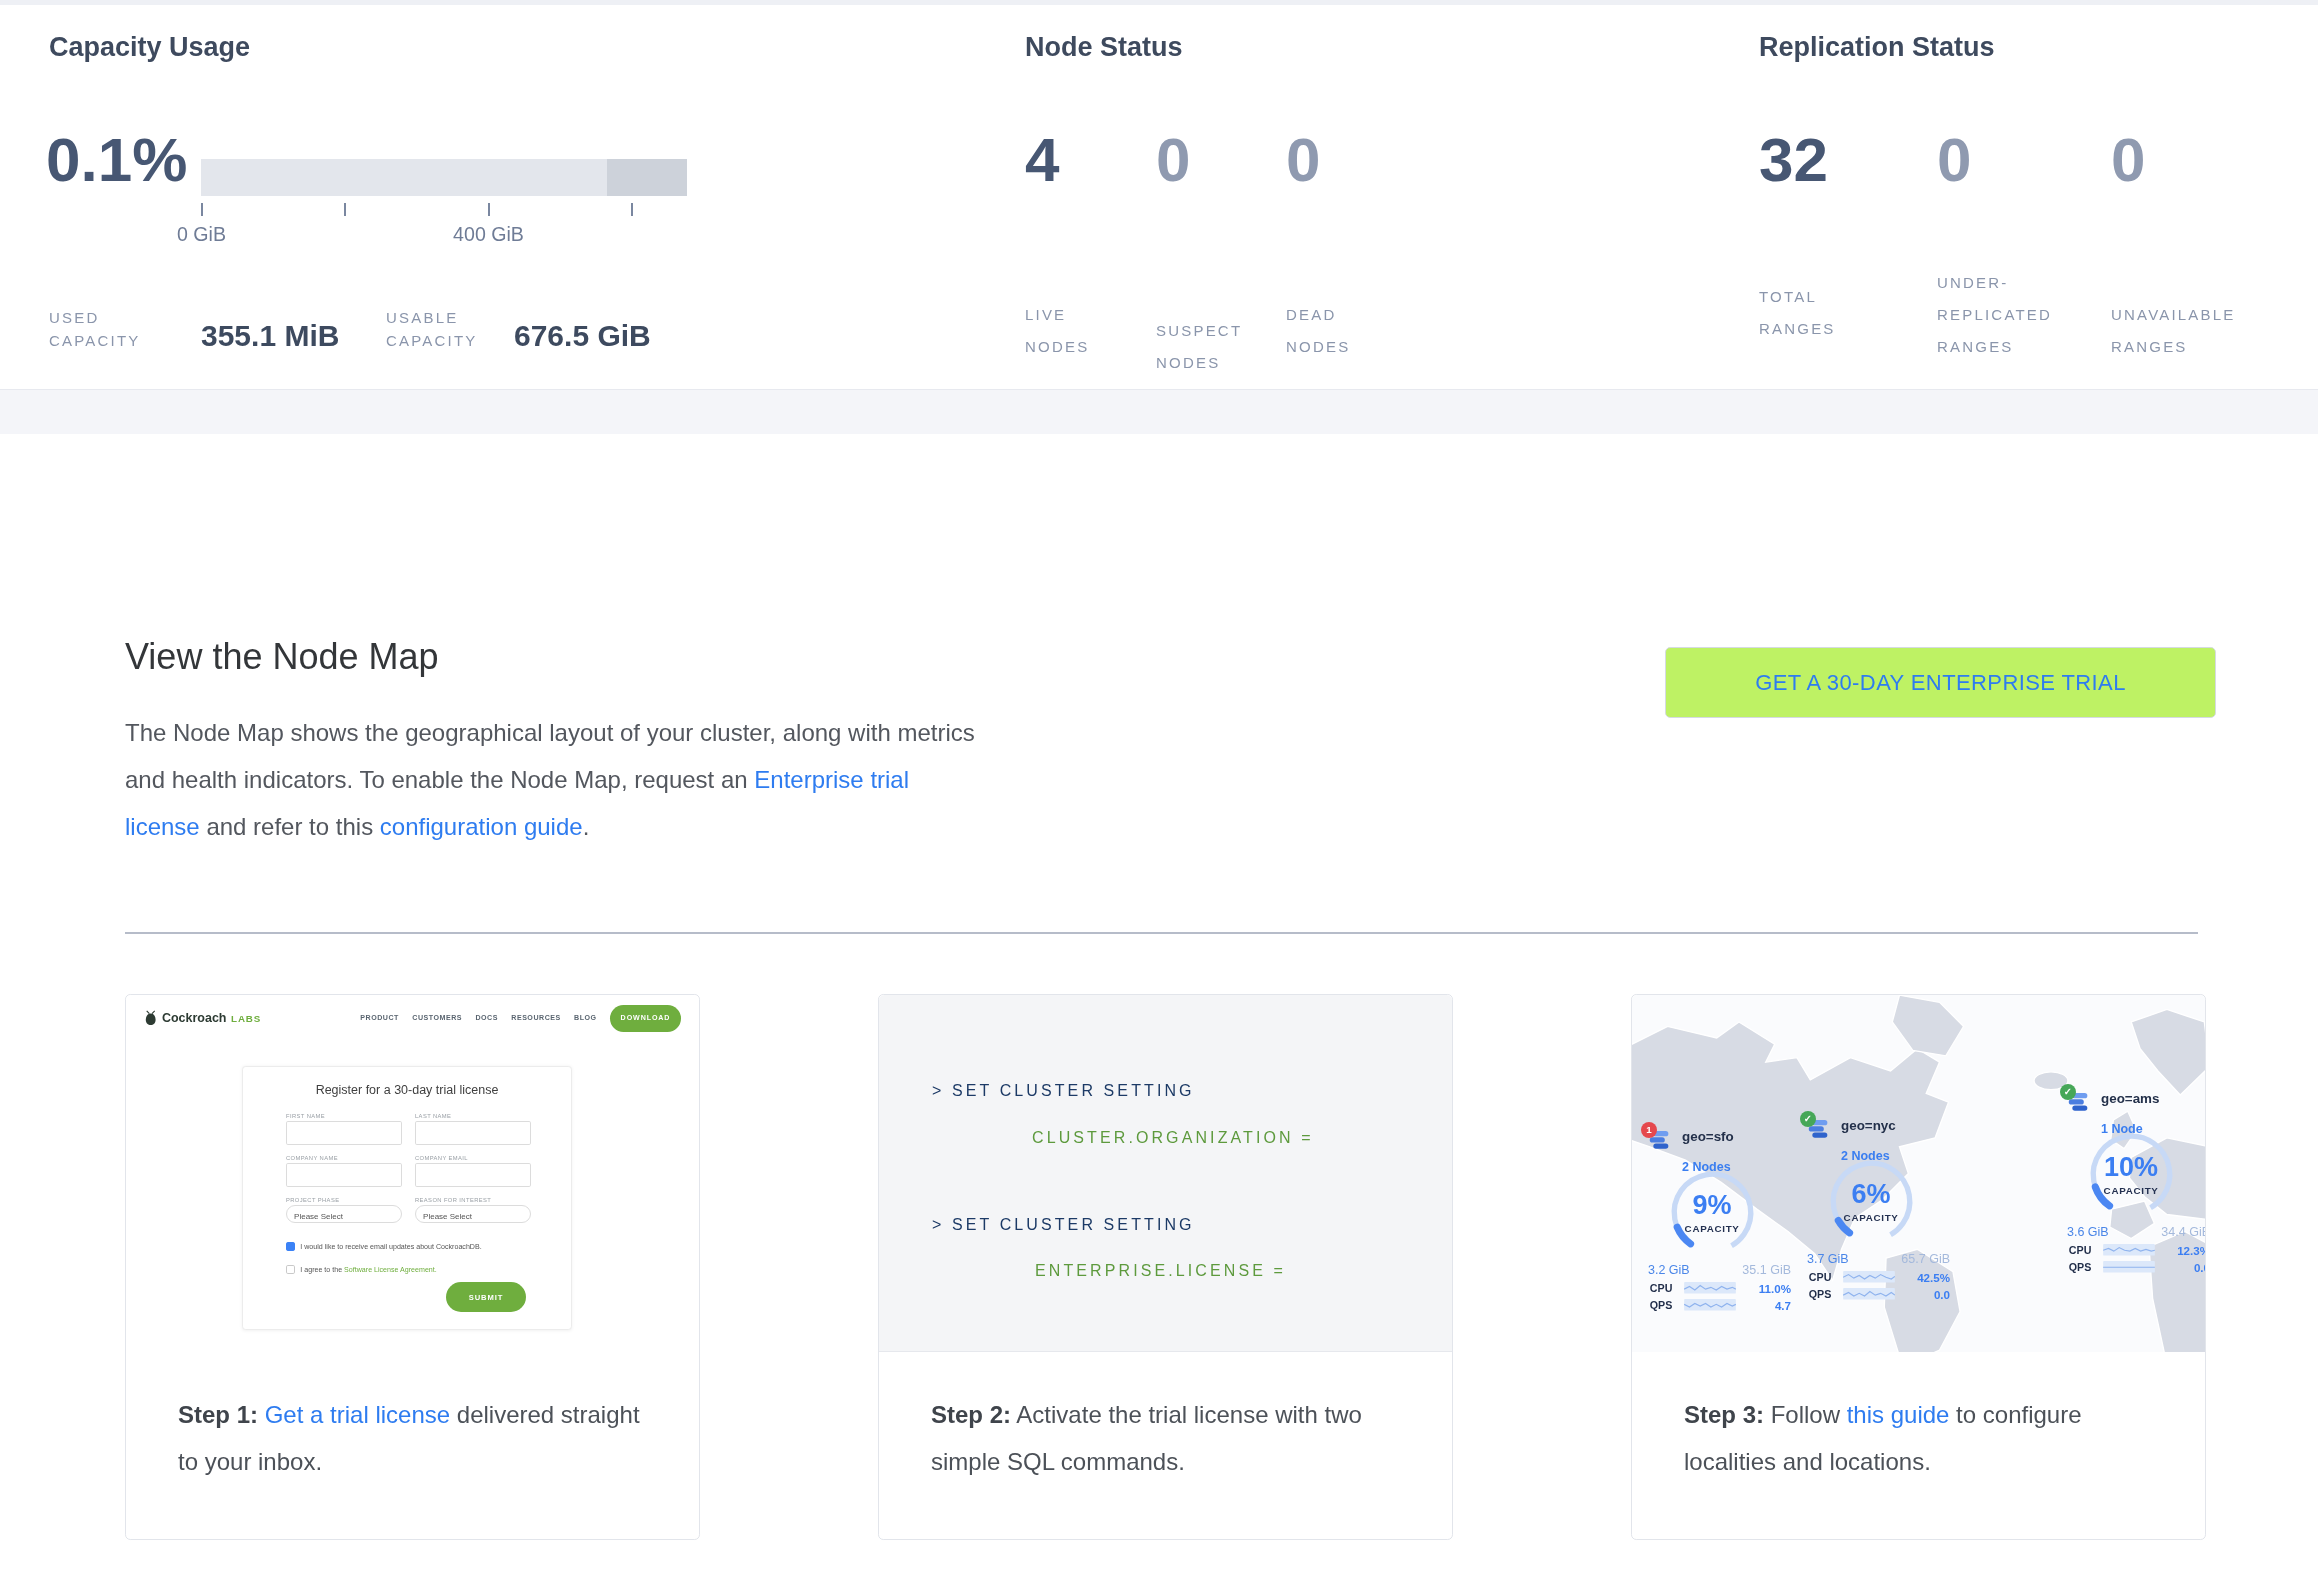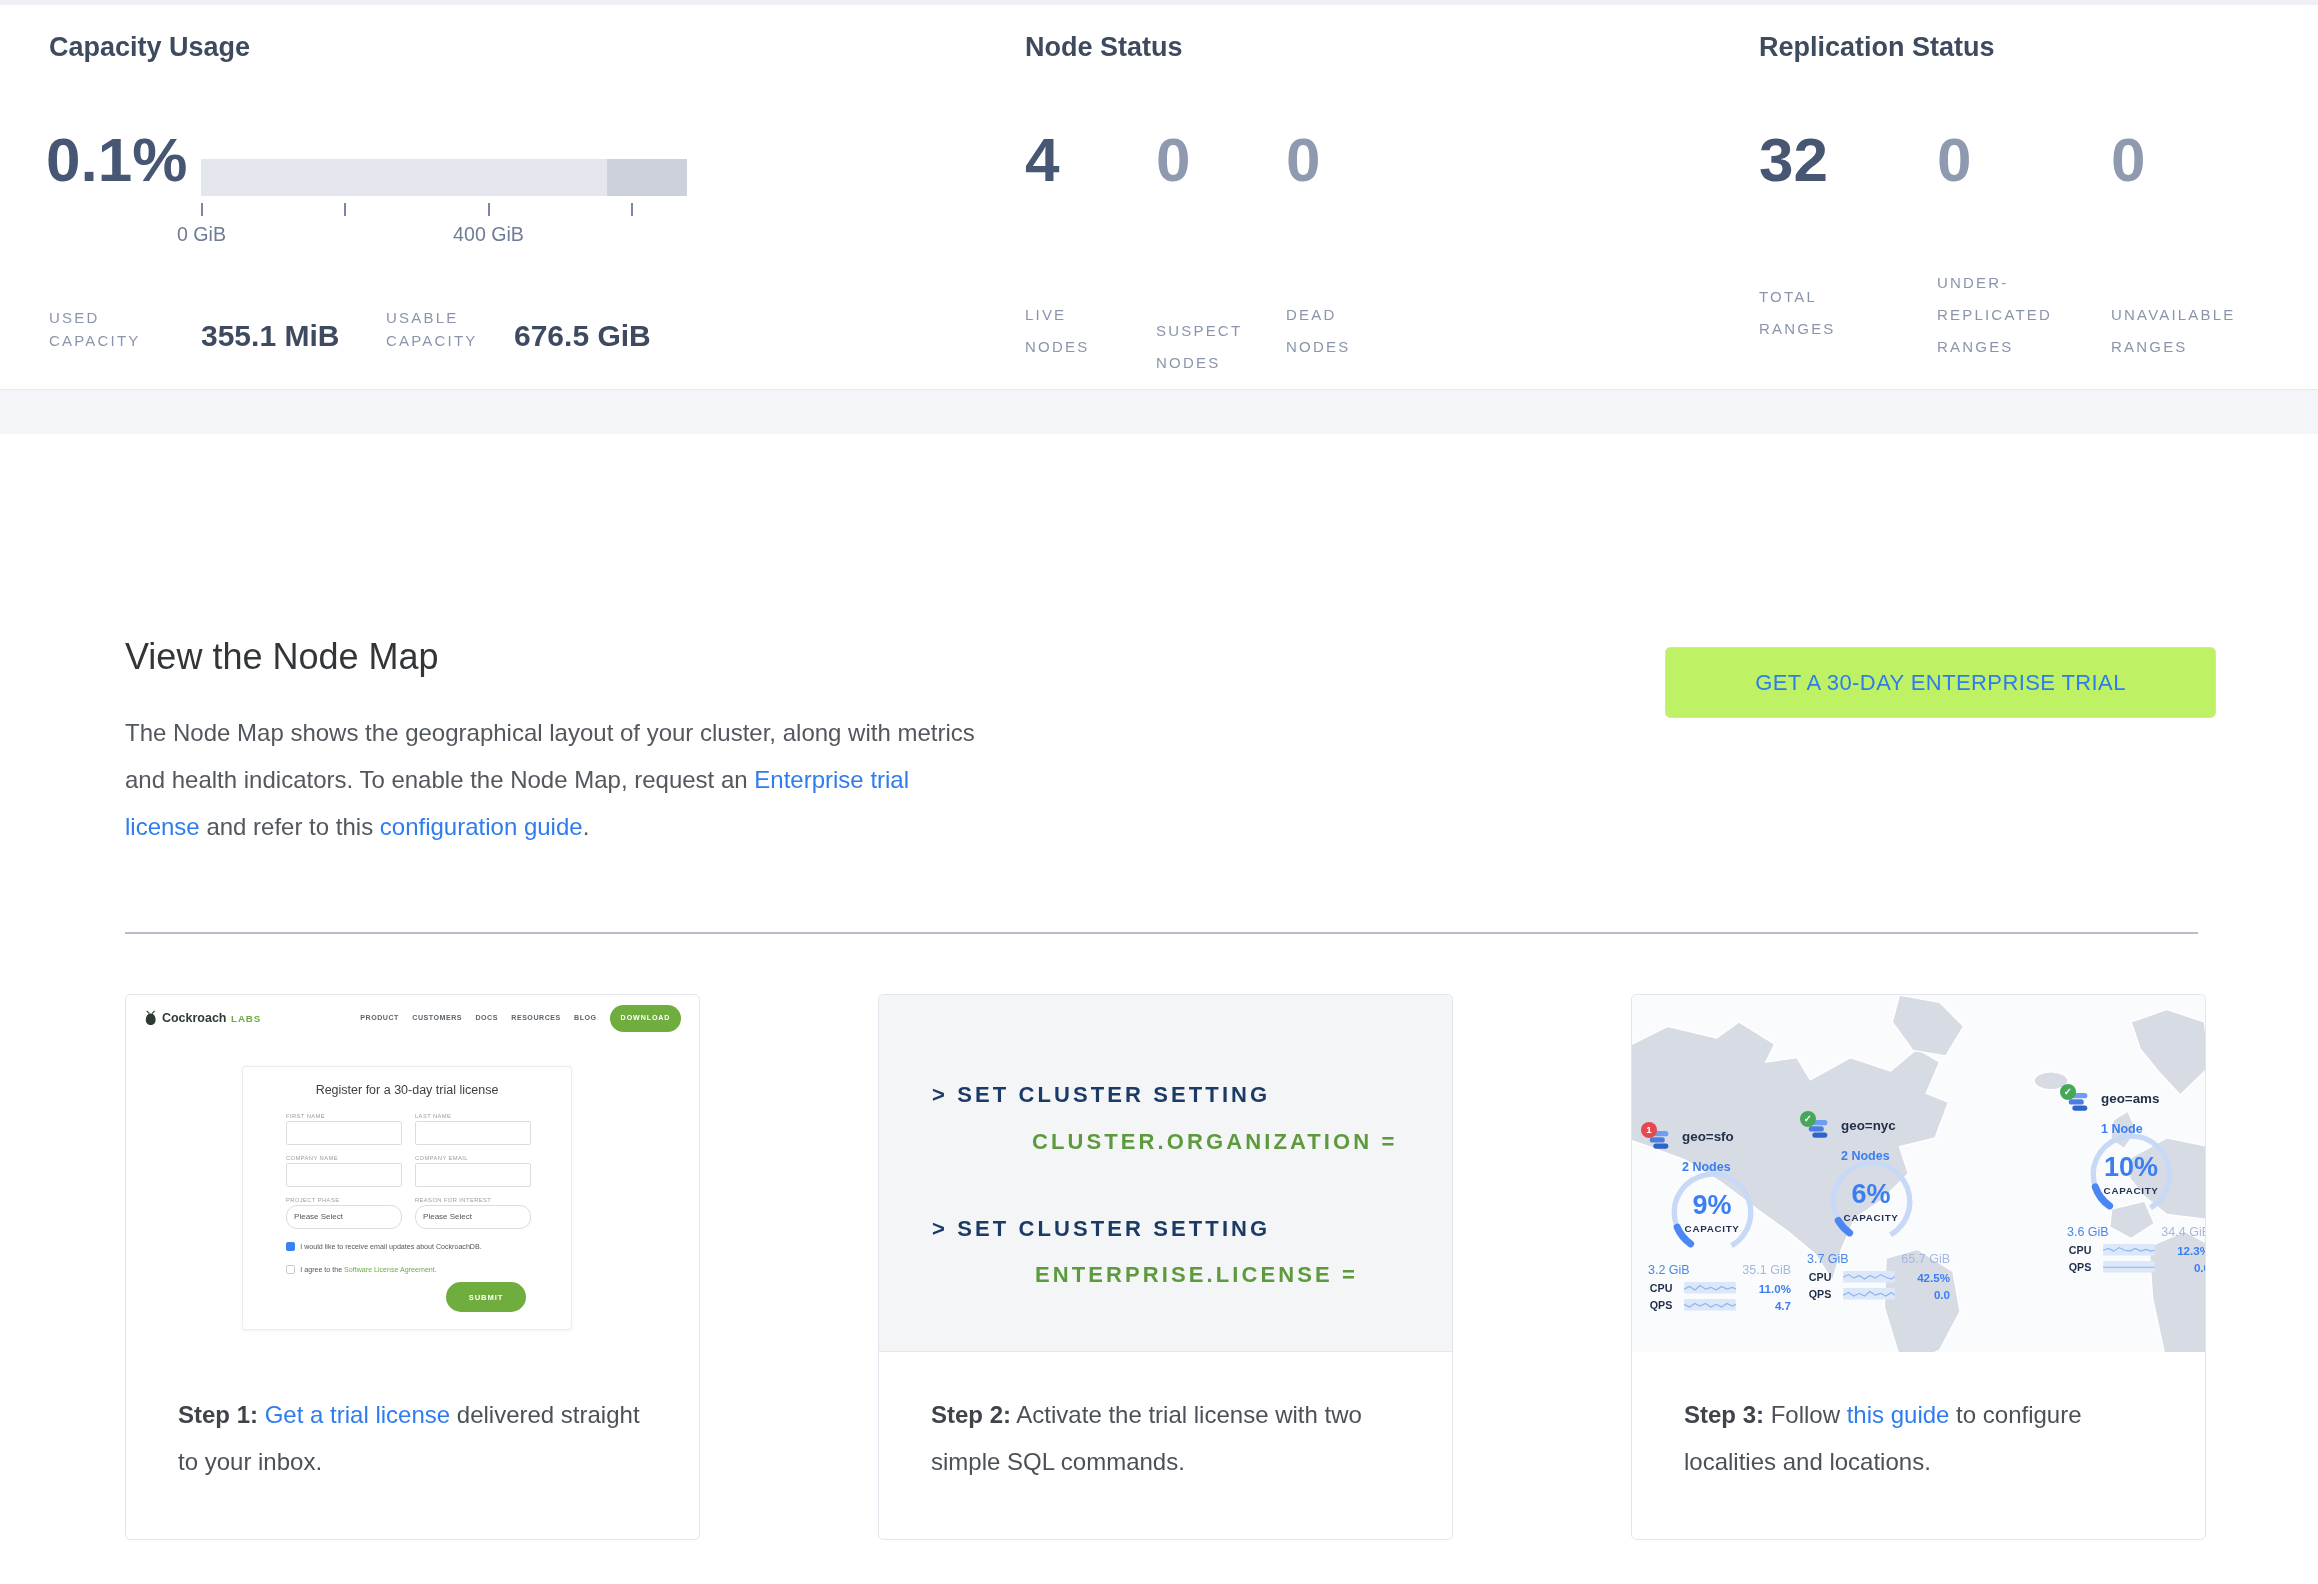--- a/index.html
+++ b/index.html
@@ -97,37 +97,37 @@
     background:#ffffff; border:0.9px solid #ececec; border-radius:3.6px;
     box-shadow:0 0.9px 3.6px rgba(0,0,0,0.06);
   }
   .ms-form-title { position:absolute; left:0; right:0; top:16px; text-align:center; font-size:12.5px; font-weight:500; color:#3f3f3f; }
   .ms-field-label { position:absolute; font-size:5.8px; letter-spacing:0.4px; color:#9aa0a6; }
   .ms-input {
     position:absolute; width:116px; height:24px; background:#fff;
     border:0.9px solid #dcdcdc; border-radius:1.8px;
   }
   .ms-select {
-    position:absolute; width:116px; height:24px; background:#fff;
+    position:absolute; width:116px; height:18px; background:#fff;
     border:0.9px solid #dcdcdc; border-radius:11px;
     font-size:8px; color:#555; line-height:22px; padding-left:7.1px;
   }
   .ms-check-row { position:absolute; display:flex; align-items:center; gap:5.3px; font-size:7.1px; color:#555; }
   .ms-checkbox { width:9px; height:9px; border:0.9px solid #c9c9c9; border-radius:1.8px; background:#fff; }
   .ms-checkbox.checked { background:#3b82f6; border-color:#3b82f6; }
   .ms-green-link { color:#6fae3e; }
   .ms-submit {
     position:absolute; right:45px; top:215px; width:80px; height:30px; border:none;
     border-radius:15px; background:#6fae3e; color:#fff; font-size:7.6px; font-weight:700; letter-spacing:0.9px;
   }
 
   
   .sql-media { background:#f4f5f7; border-bottom:0.9px solid #e6e8ed; }
   .sql-line {
-    position:absolute; font-size:22px; font-weight:700; letter-spacing:3.1px; white-space:nowrap;
+    position:absolute; font-size:16px; font-weight:400; letter-spacing:3.1px; white-space:nowrap;
   }
   .sql-navy { color:#1c3a66; }
   .sql-green { color:#5d9a3d; }
 
   
   .map-media { background:#fafbfd; }
   .map-svg { position:absolute; left:0; top:0; }
   .nm-widget { position:absolute; width:143px; }
   .nm-badge {
     position:absolute; left:-7.1px; top:-7.1px; width:16px; height:16px; border-radius:50%;

